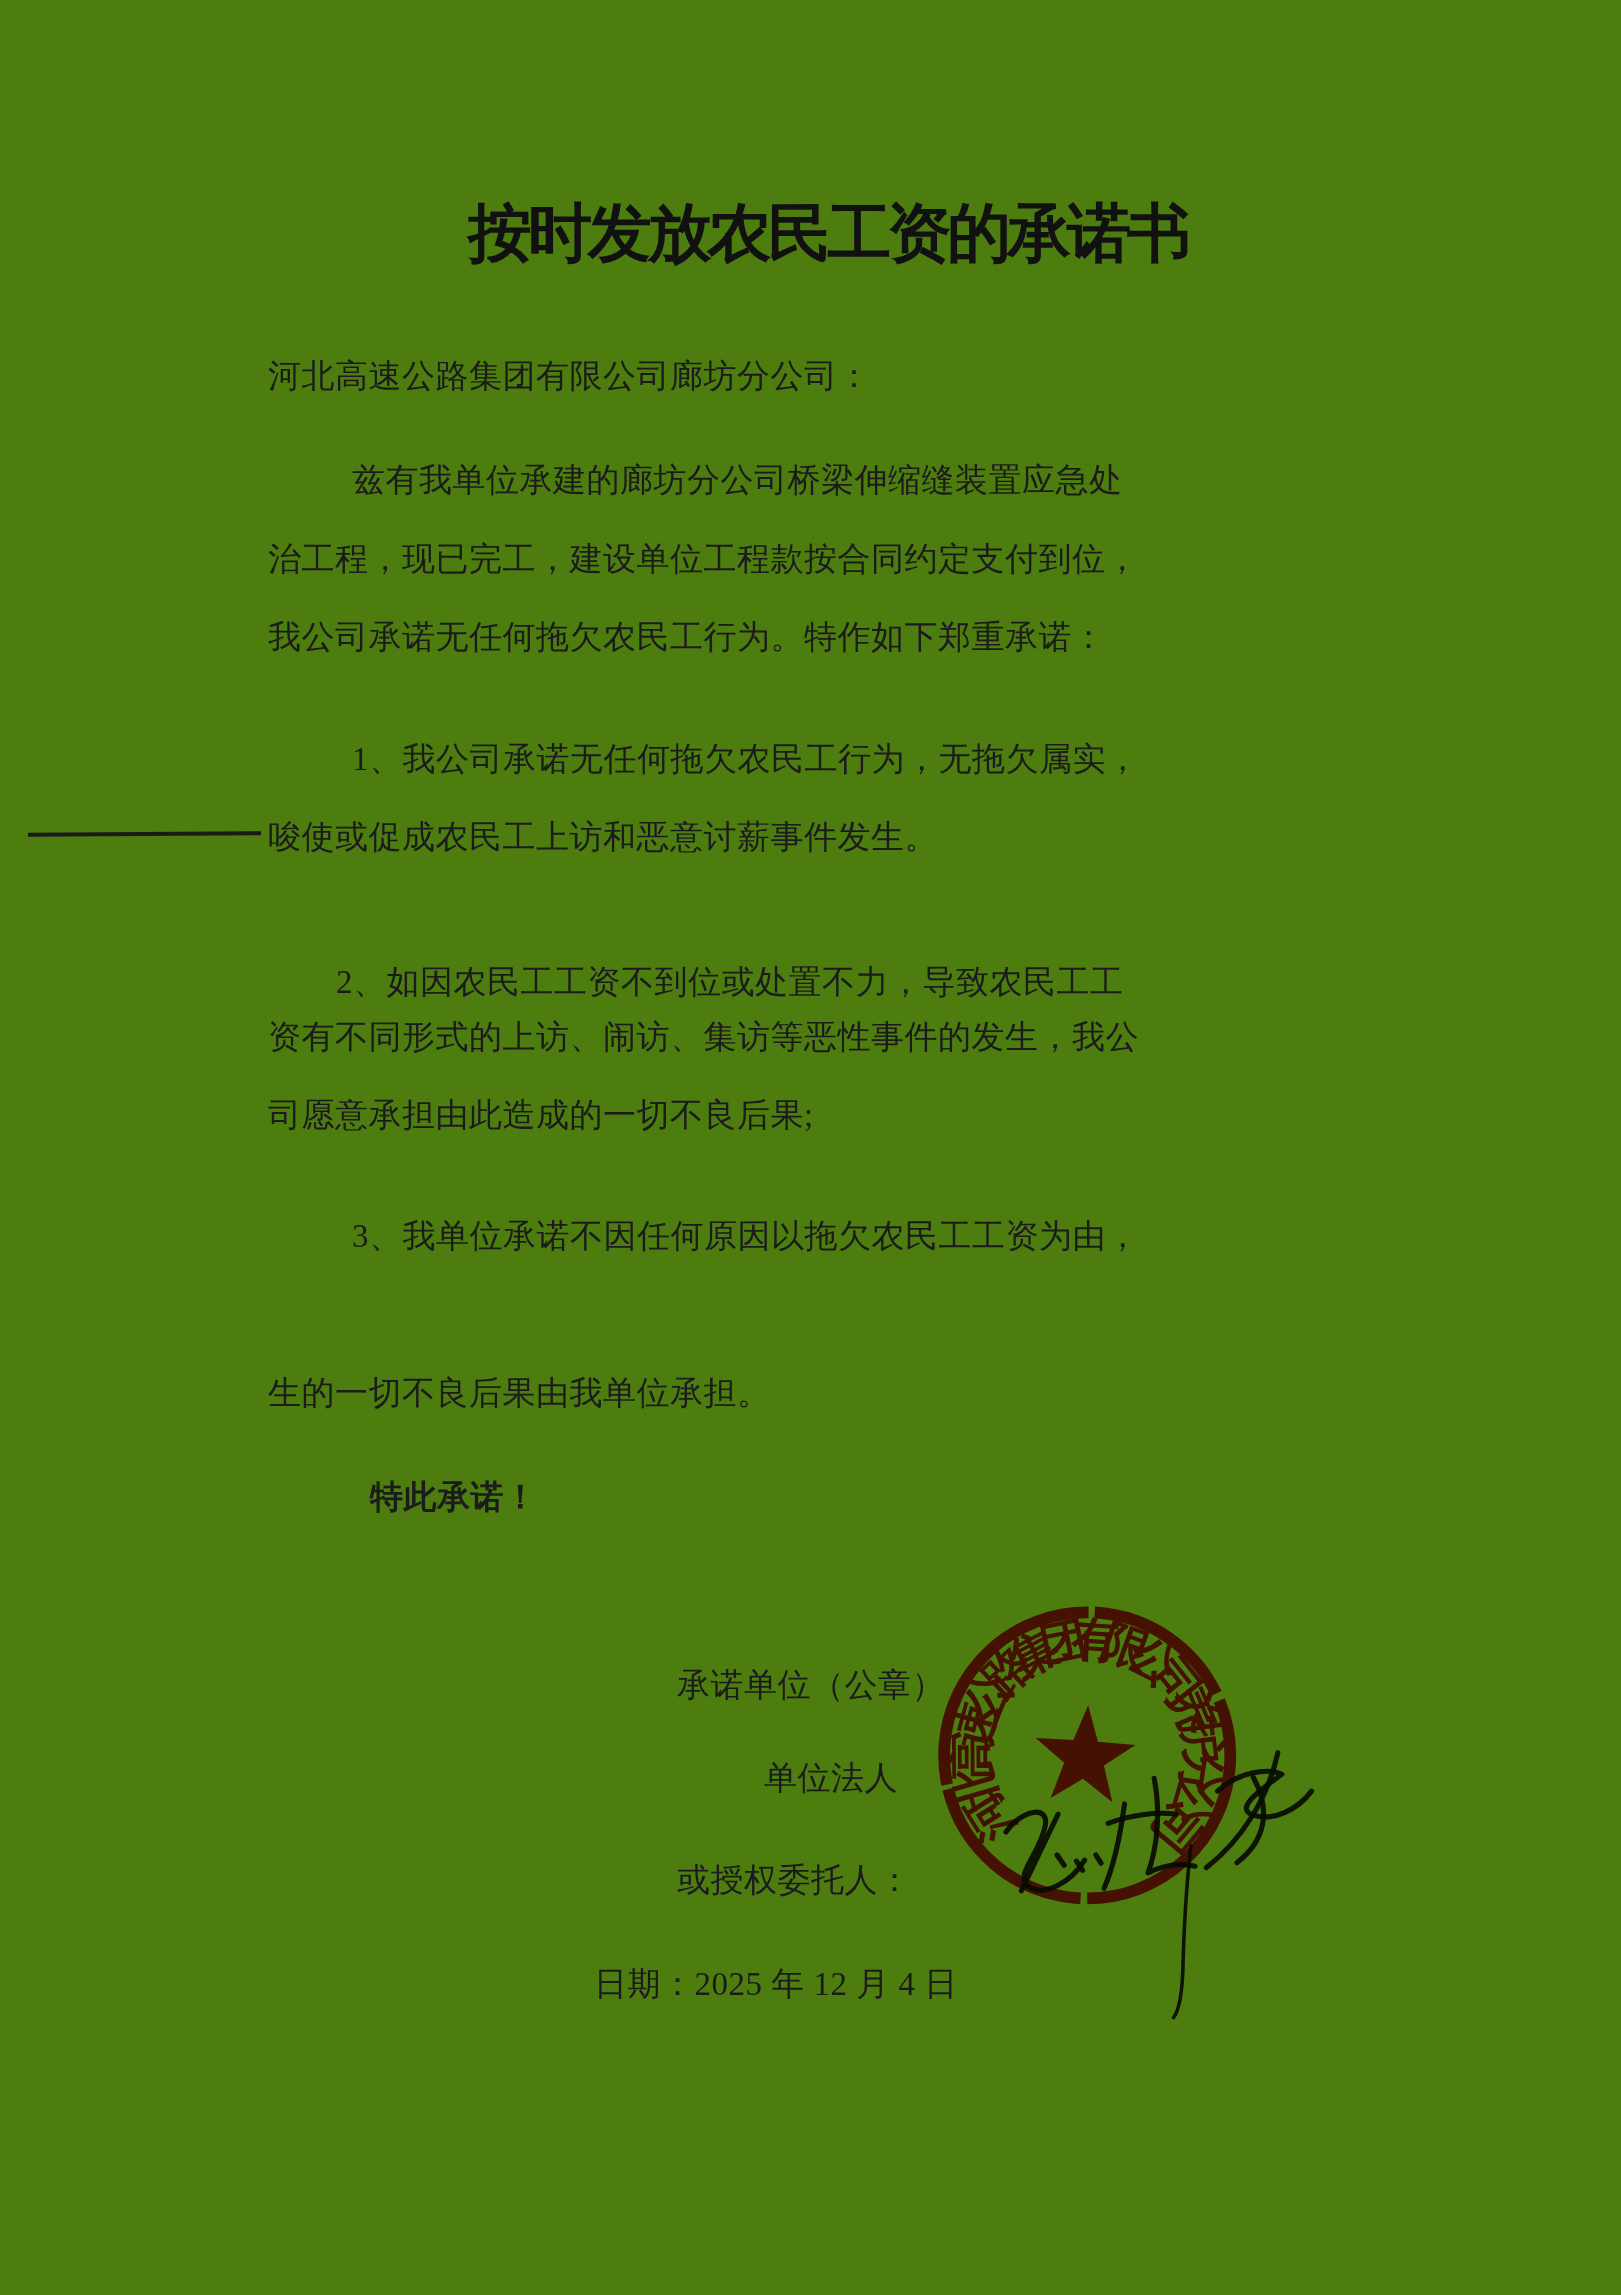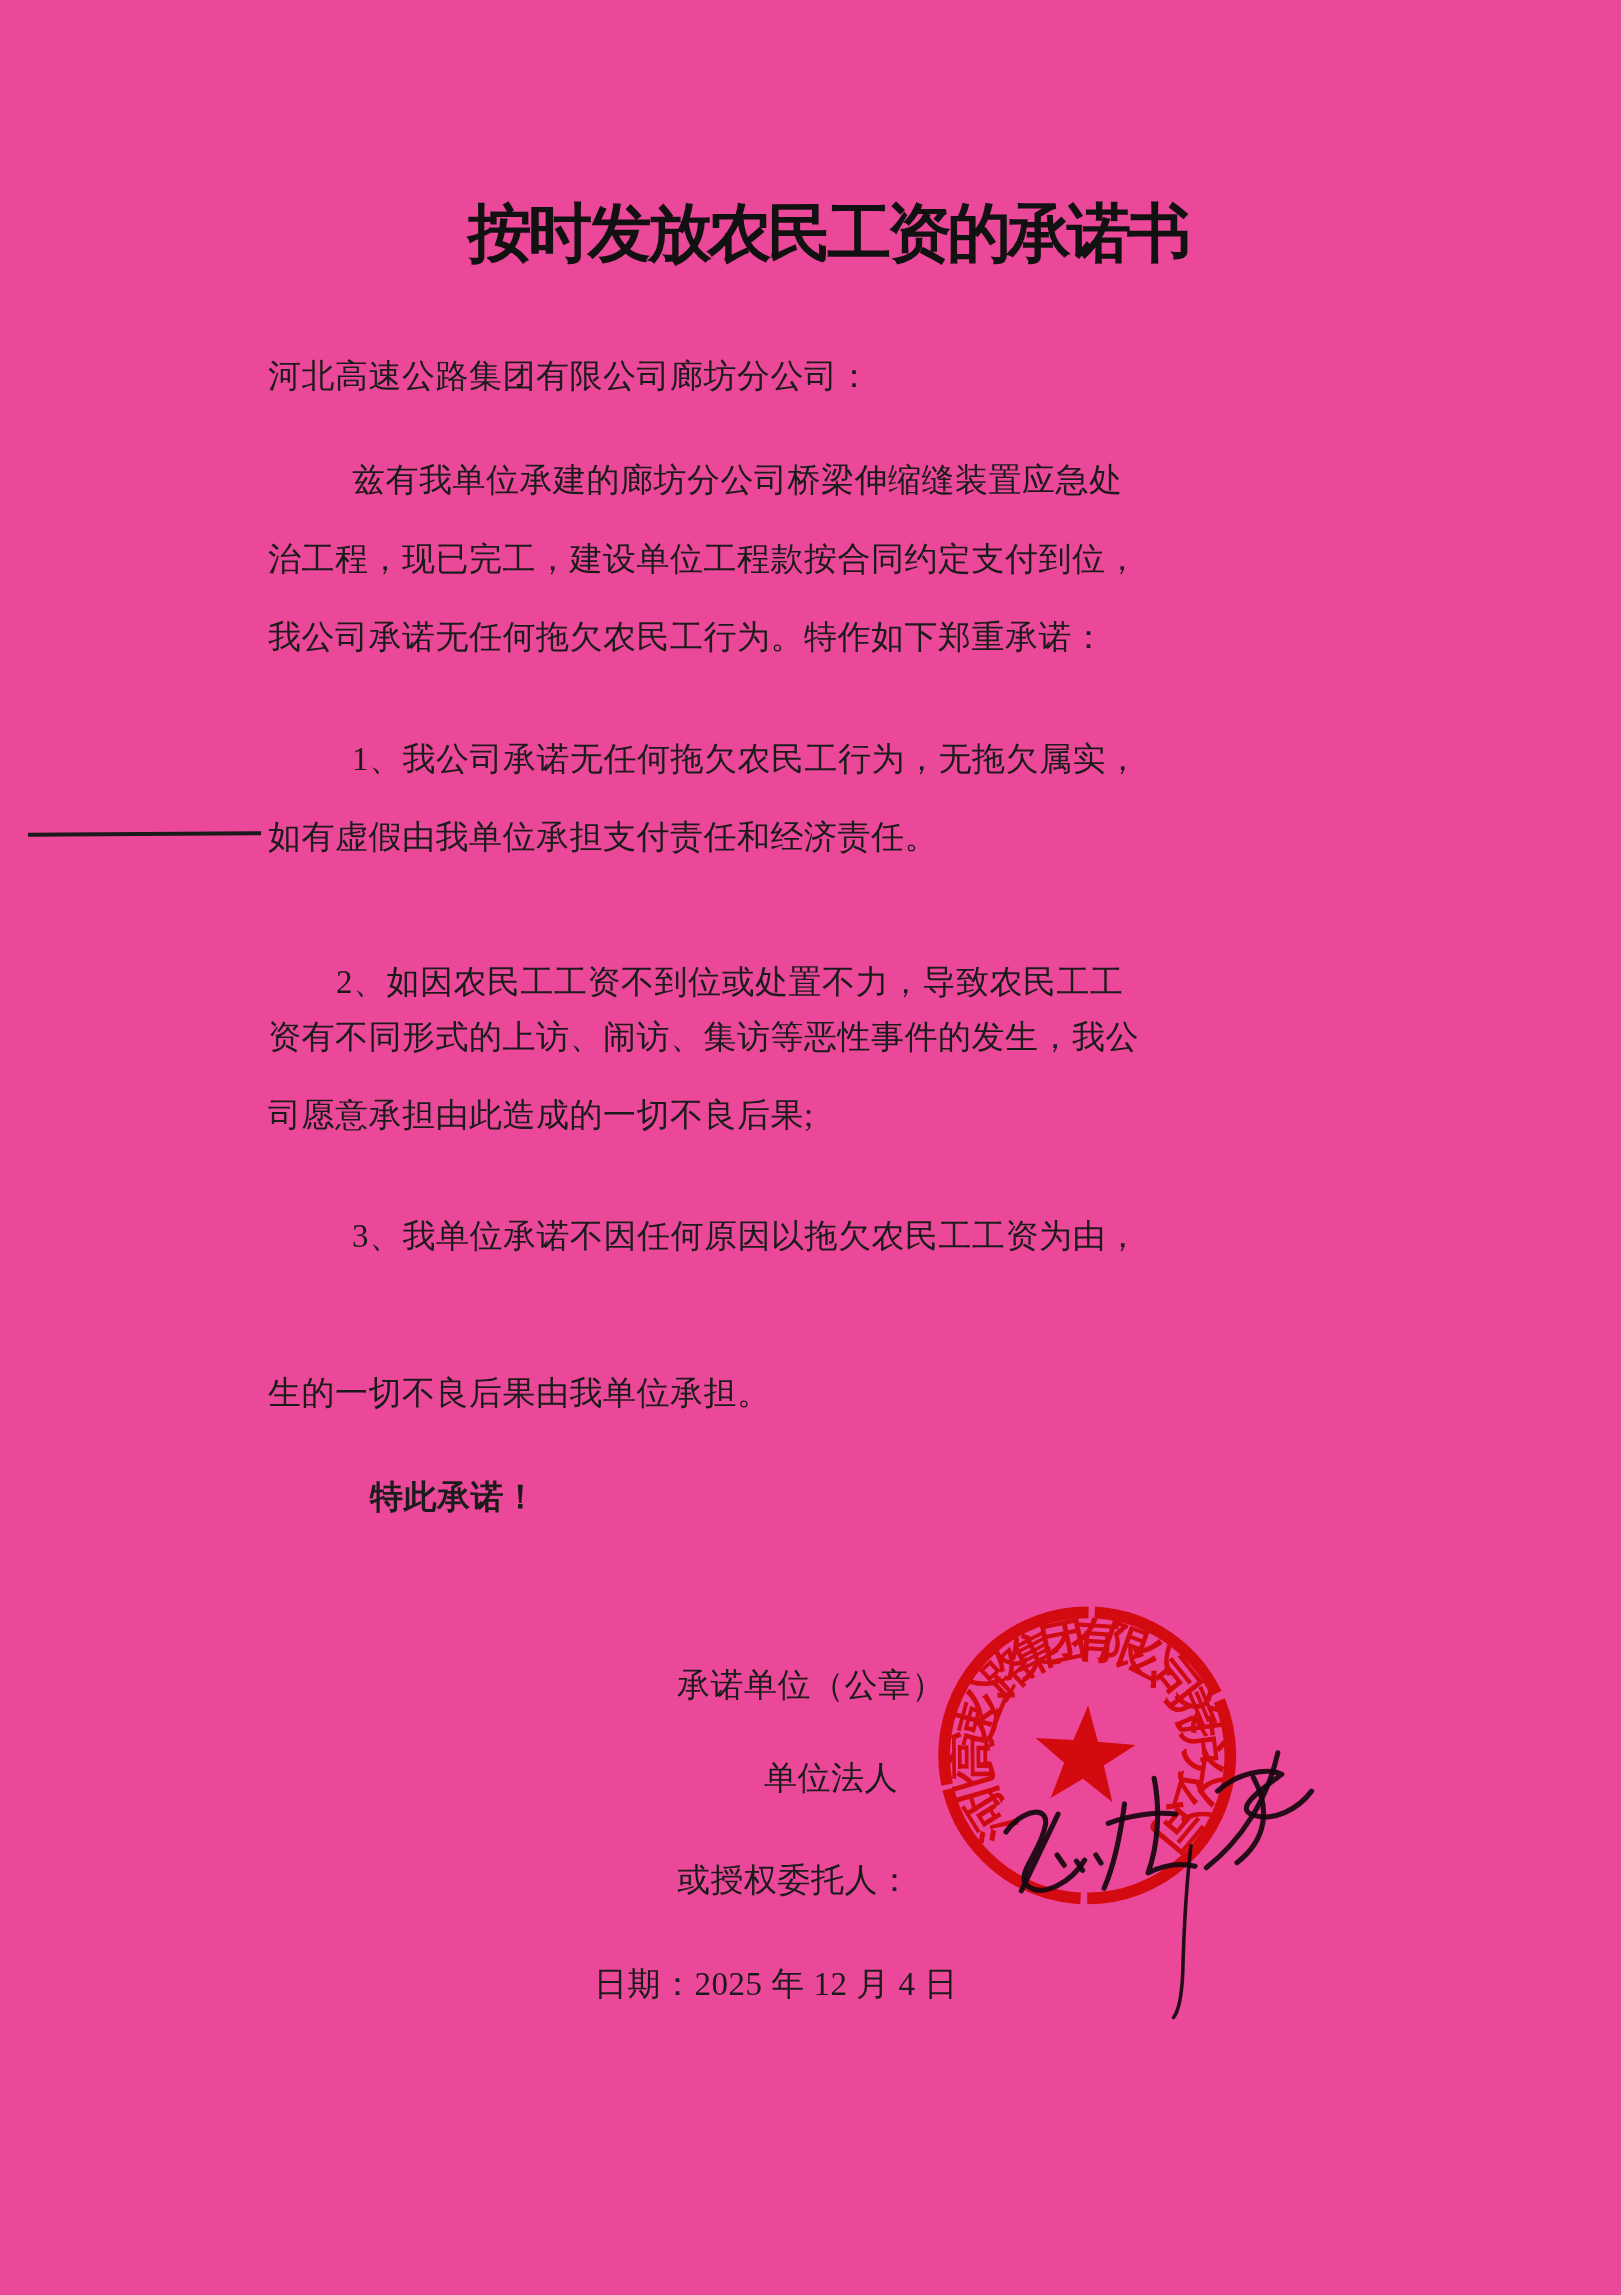--- a/index.html
+++ b/index.html
@@ -1,20 +1,20 @@
 <!DOCTYPE html>
 <html style="font-size:8.2px"><head>
 <meta charset="utf-8">
 <style>
   html,body{margin:0;padding:0;background:#888;}
   .page{
     position:relative;
     width:1622px;
     height:2295px;
-    background:#ec4899;
+    background:#4d7c0f;
     overflow:hidden;
     font-family:"Liberation Serif","DejaVu Serif",serif;
     color:#1b1b1b;
   }
   .line{
     position:absolute;
     white-space:nowrap;
     font-size:33px;
     letter-spacing:0.5px;
     color:#1b1b1b;
@@ -76,21 +76,21 @@
 
   <div class="title">按时发放农民工资的承诺书</div>
 
   <div class="line" style="top:354px;left:268px;">河北高速公路集团有限公司廊坊分公司：</div>
 
   <div class="line" style="top:458px;left:352px;">兹有我单位承建的廊坊分公司桥梁伸缩缝装置应急处</div>
   <div class="line" style="top:537px;left:268px;">治工程，现已完工，建设单位工程款按合同约定支付到位，</div>
   <div class="line" style="top:615px;left:268px;">我公司承诺无任何拖欠农民工行为。特作如下郑重承诺：</div>
 
   <div class="line" style="top:737px;left:352px;">1、我公司承诺无任何拖欠农民工行为，无拖欠属实，</div>
-  <div class="line" style="top:815px;left:268px;">如有虚假由我单位承担支付责任和经济责任。</div>
+  <div class="line" style="top:815px;left:268px;">唆使或促成农民工上访和恶意讨薪事件发生。</div>
 
   <div class="rule"></div>
 
   <div class="line" style="top:936px;left:336px;margin-top:24px;">2、如因农民工工资不到位或处置不力，导致农民工工</div>
   <div class="line" style="top:1015px;left:268px;">资有不同形式的上访、闹访、集访等恶性事件的发生，我公</div>
   <div class="line" style="top:1093px;left:268px;">司愿意承担由此造成的一切不良后果;</div>
 
   <div class="line" style="top:1214px;left:352px;">3、我单位承诺不因任何原因以拖欠农民工工资为由，</div>
   <div class="line" style="top:1371px;left:268px;">生的一切不良后果由我单位承担。</div>
 

